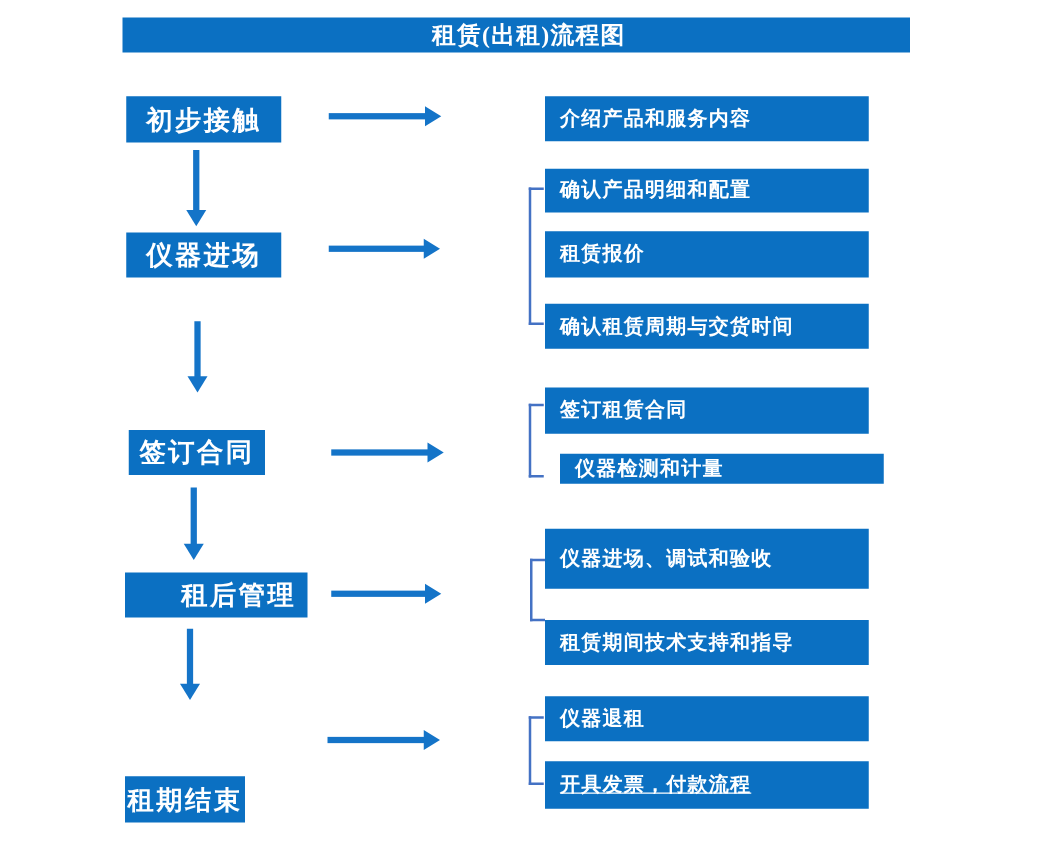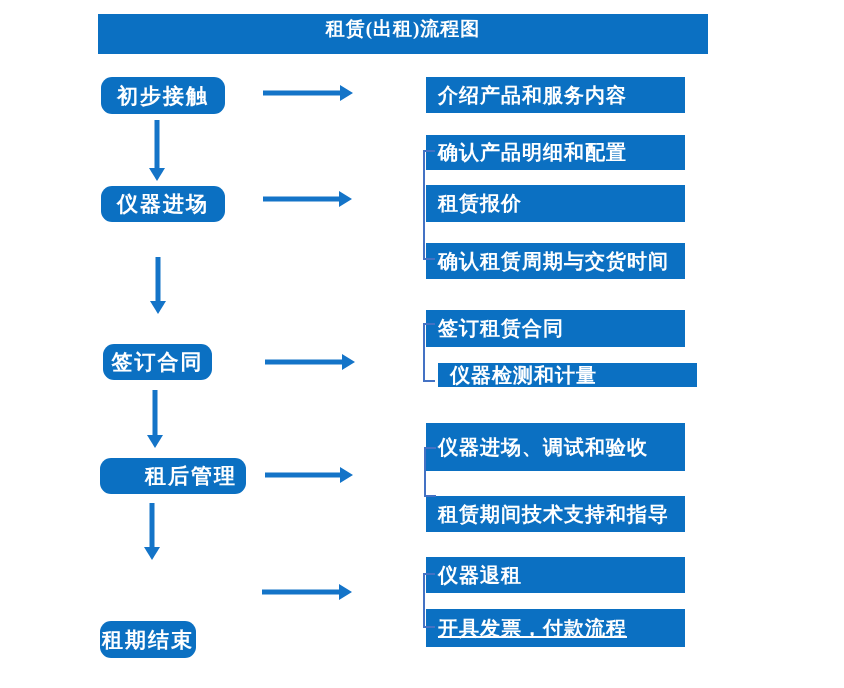--- a/index.html
+++ b/index.html
@@ -11,38 +11,39 @@
   }
   html,body{margin:0;padding:0;background:var(--bg);}
   .canvas{
     position:relative;
     width:844px;height:688px;
     background:var(--bg);
     font-family:"Liberation Serif","DejaVu Serif",serif;
     overflow:hidden;
   }
   .title-bar{
-    position:absolute;left:98px;top:14px;width:610px;height:40px;
+    position:absolute;left:98px;top:14px;width:610px;height:28px;
     background:var(--box);color:var(--text);
     font-size:19px;font-weight:bold;
     text-align:center;line-height:30px;
     letter-spacing:1px;
+    padding-left:20px;
   }
   .stage-box{
     position:absolute;
     background:var(--box);color:var(--text);
     font-size:21px;font-weight:bold;
     text-align:center;
     letter-spacing:2px;
-    display:flex;align-items:center;justify-content:center;border-radius:11px;
+    display:flex;align-items:center;justify-content:center;
   }
   .output-box{
-    position:absolute;left:426px;width:259px;
+    position:absolute;left:436px;width:259px;
     background:var(--box);color:var(--text);
-    font-size:20px;font-weight:bold;
+    font-size:16px;font-weight:bold;
     letter-spacing:1px;
     display:flex;align-items:center;
     padding-left:12px;box-sizing:border-box;
   }
   .arrow-right{position:absolute;height:16px;}
   .arrow-right .shaft{
     position:absolute;left:0;top:50%;transform:translateY(-50%);
     height:5px;background:var(--arrow);right:12px;
   }
   .arrow-right .head{

